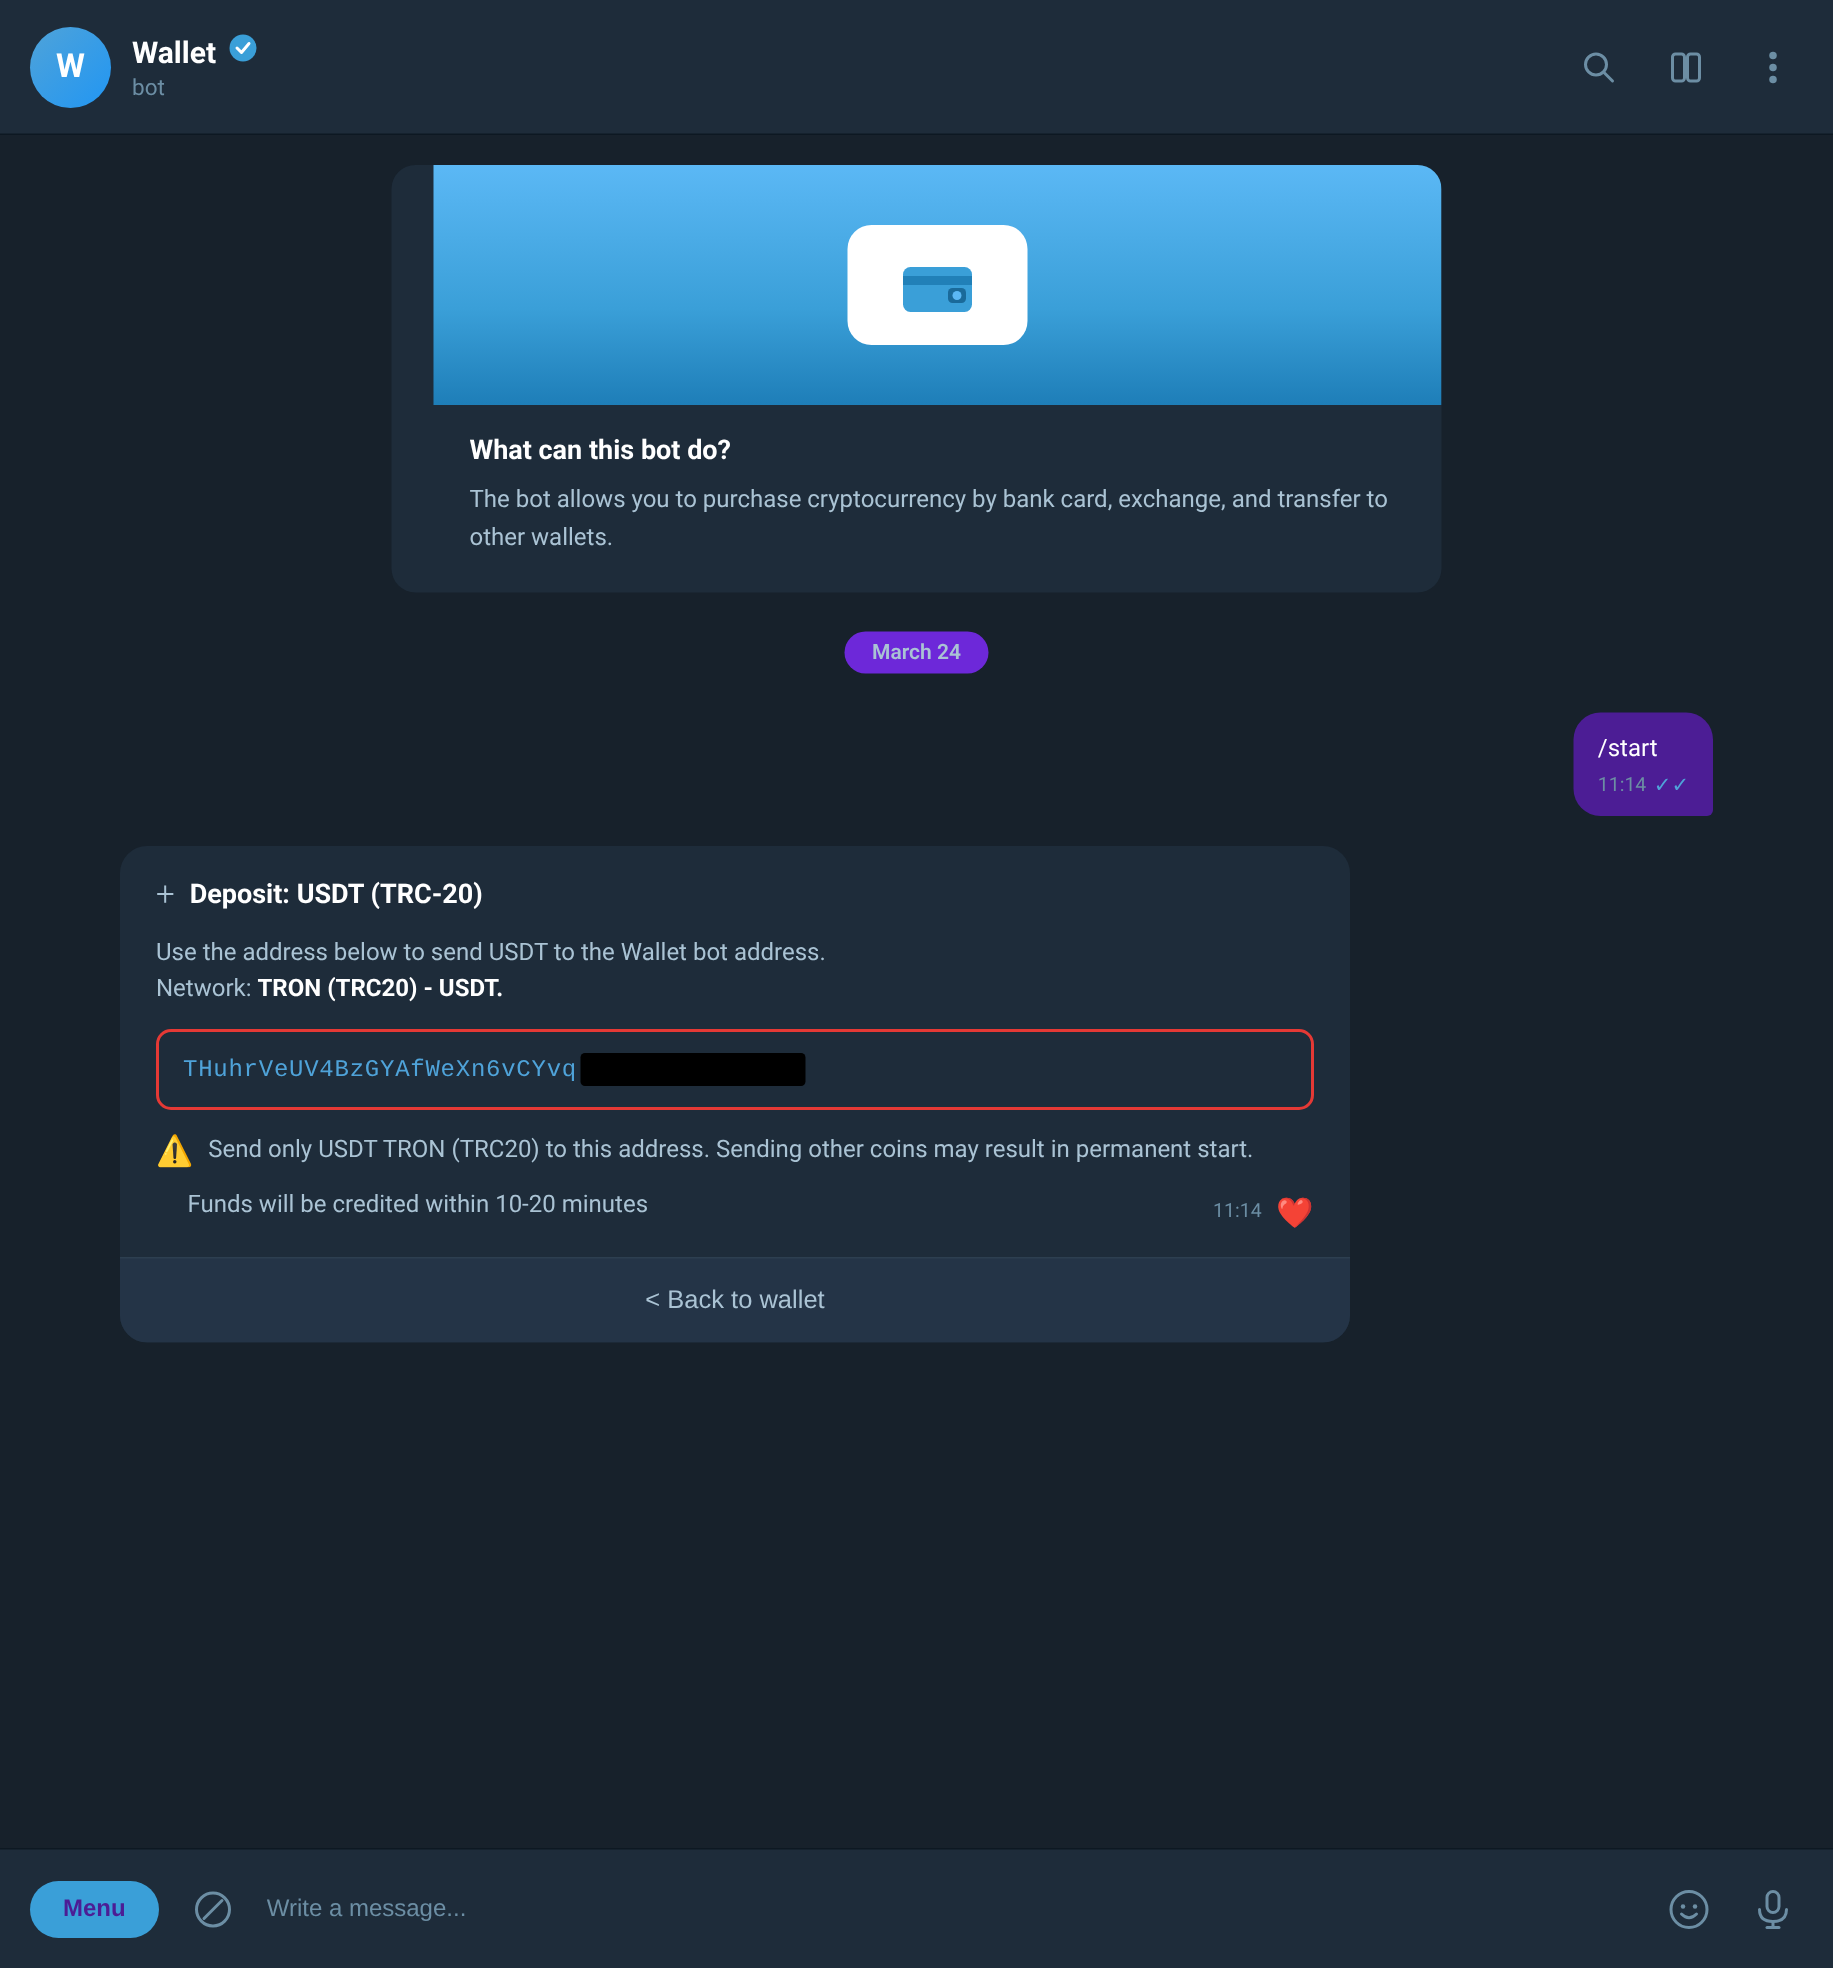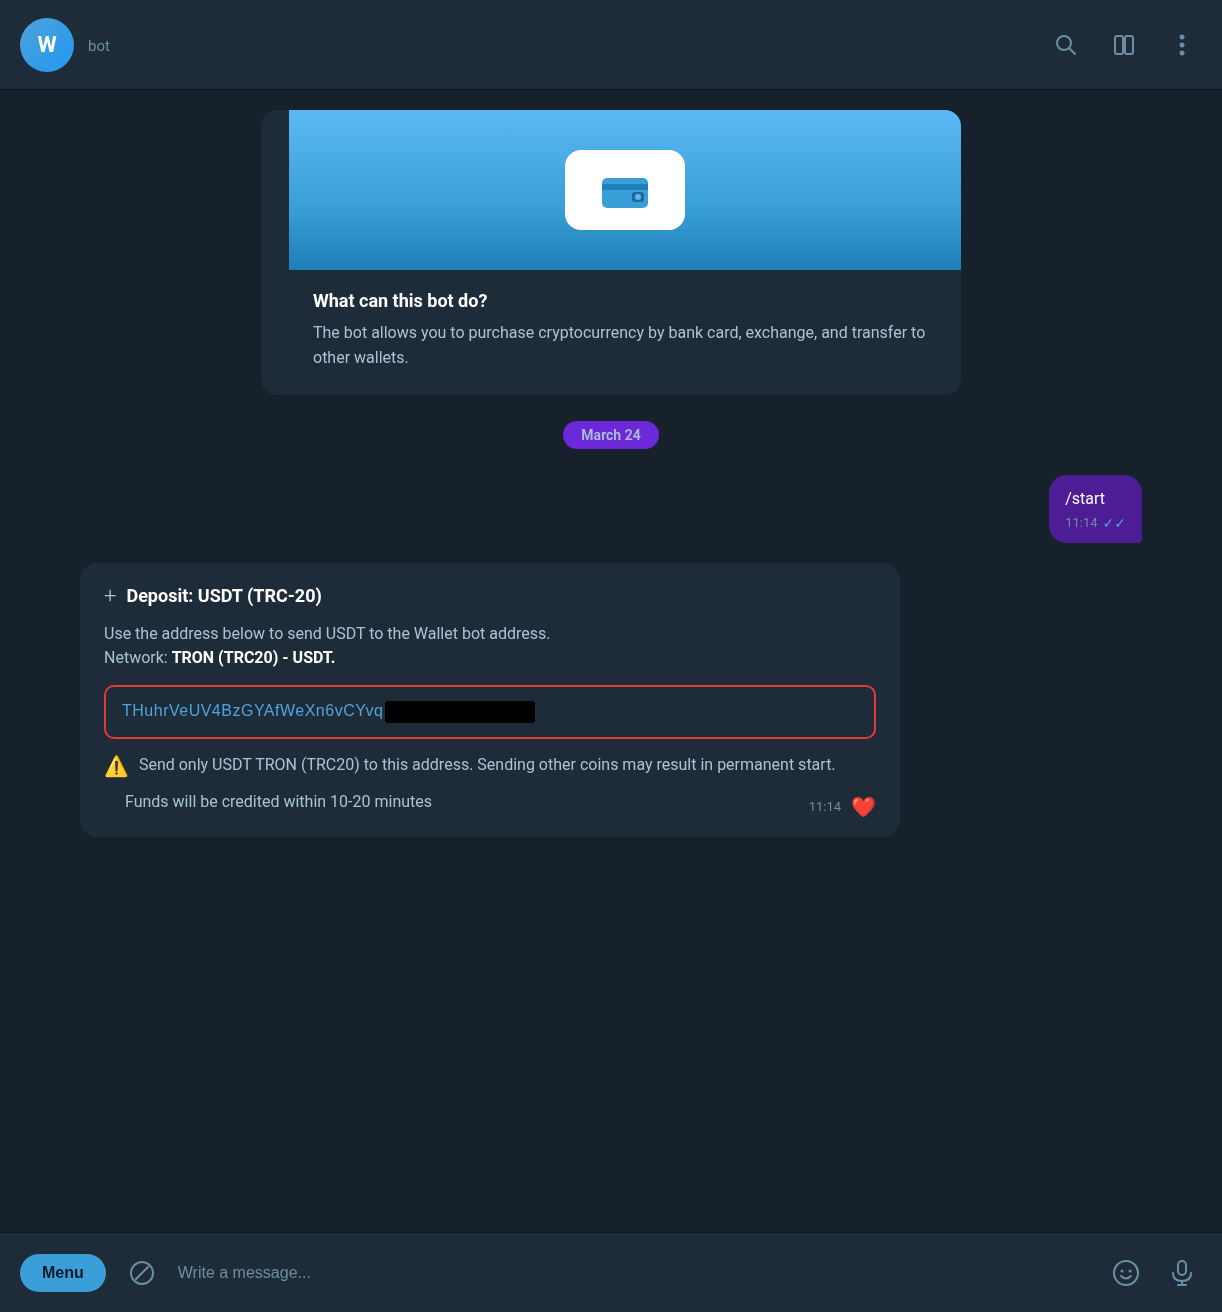--- a/index.html
+++ b/index.html
@@ -267,21 +267,21 @@
       padding: 14px 16px;
       margin-bottom: 14px;
       display: flex;
       align-items: center;
       gap: 8px;
     }
 
     .address-text {
       font-size: 16px;
       color: #4fa3d9;
-      font-family: Liberation Sans, sans-serif;
+      font-family: Liberation Mono, monospace;
       letter-spacing: 0.5px;
     }
 
     .address-redacted {
       display: inline-block;
       background: #000000;
       width: 150px;
       height: 22px;
       border-radius: 3px;
       vertical-align: middle;
@@ -349,21 +349,21 @@
       border-top: 1px solid #0d1822;
       display: flex;
       align-items: center;
       padding: 0 20px;
       gap: 16px;
       flex-shrink: 0;
     }
 
     .menu-btn {
       background: #3a9fd8;
-      color: #0f172a;
+      color: #4c1d95;
       border: none;
       border-radius: 22px;
       padding: 10px 22px;
       font-size: 16px;
       font-weight: 600;
       cursor: pointer;
       flex-shrink: 0;
     }
 
     .attach-btn {
@@ -422,20 +422,29 @@
       margin-top: 6px;
       margin-left: 21px;
     }
   </style>
 </head>
 <body>
 
 <div class="header">
   <div class="header-avatar">W</div>
   <div class="header-info">
+    <div class="header-title">
+      <span class="header-name">Wallet</span>
+      <span class="verified-icon">
+        <svg width="20" height="20" viewBox="0 0 20 20" fill="none">
+          <circle cx="10" cy="10" r="9" fill="#3a9fd8"></circle>
+          <polyline points="6,10 9,13 14,7" stroke="white" stroke-width="2" stroke-linecap="round" stroke-linejoin="round"></polyline>
+        </svg>
+      </span>
+    </div>
     <div class="header-subtitle">bot</div>
   </div>
   <div class="header-actions">
     <div class="header-action-btn">
       <svg width="22" height="22" viewBox="0 0 22 22" fill="none">
         <circle cx="9" cy="9" r="7" stroke="#6c8ea4" stroke-width="2"></circle>
         <line x1="14.5" y1="14.5" x2="20" y2="20" stroke="#6c8ea4" stroke-width="2" stroke-linecap="round"></line>
       </svg>
     </div>
     <div class="header-action-btn">
@@ -512,20 +521,23 @@
 
         <div class="message-row-meta">
           <span class="funds-text">Funds will be credited within 10-20 minutes</span>
           <div style="display:flex;align-items:center;gap:10px;">
             <span class="deposit-time">11:14</span>
             <span class="heart-icon">❤️</span>
           </div>
         </div>
       </div>
 
+      <div class="back-btn-row">
+        <button class="back-btn">&lt; Back to wallet</button>
+      </div>
     </div>
   </div>
 
 </div>
 
 <div class="input-bar">
   <button class="menu-btn">Menu</button>
   <div class="attach-btn">
     <svg width="26" height="26" viewBox="0 0 26 26" fill="none">
       <circle cx="13" cy="13" r="11" stroke="#6c8ea4" stroke-width="2"></circle>

